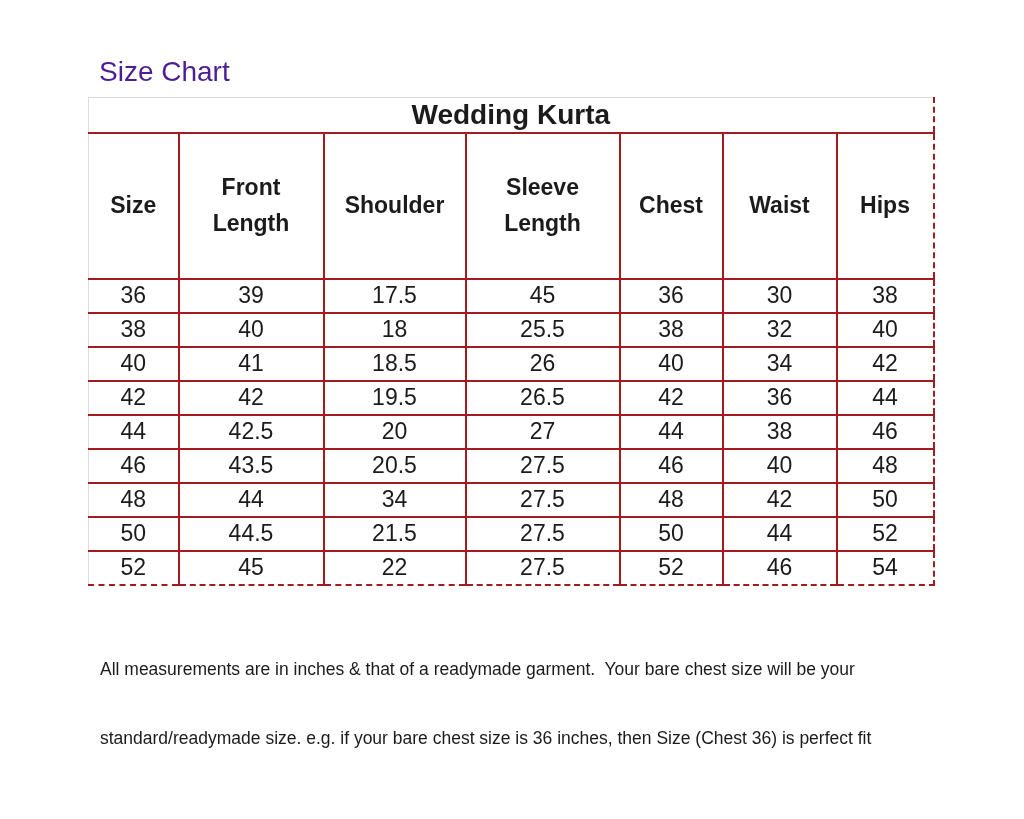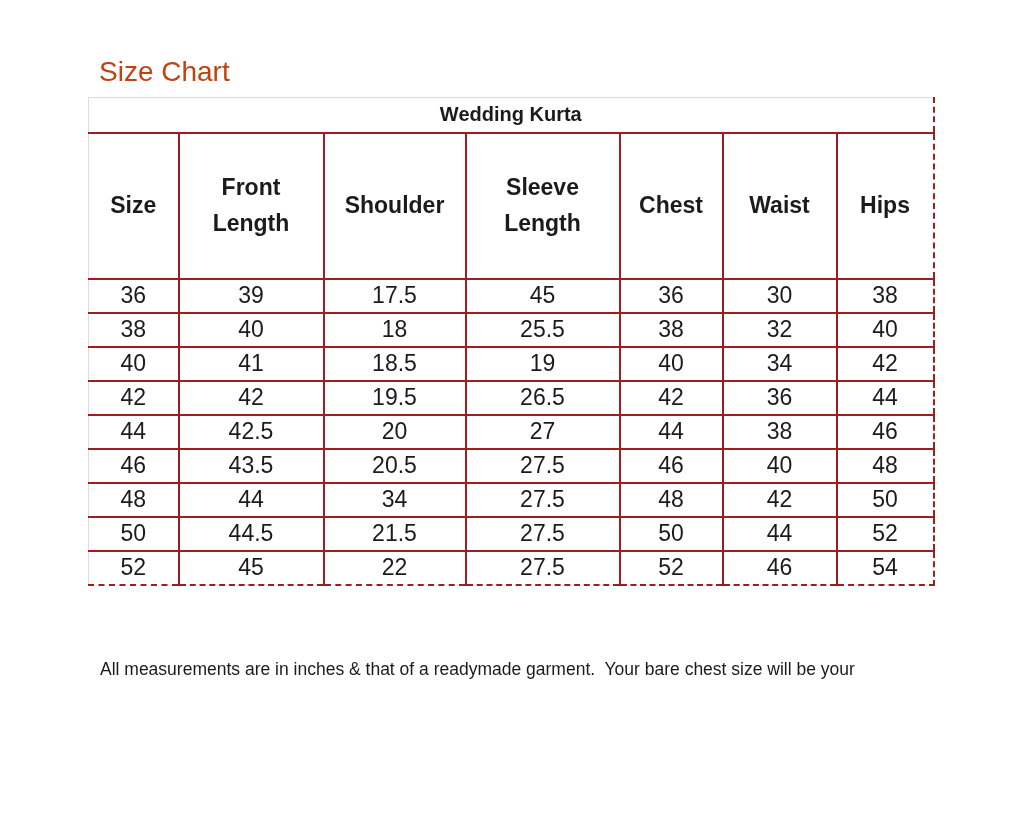--- a/index.html
+++ b/index.html
@@ -18,21 +18,21 @@
     height: 819px;
     font-family: "Liberation Sans", "DejaVu Sans", sans-serif;
     color: var(--ink);
     overflow: hidden;
   }
   .page-title {
     margin: 55px 0 0 99px;
     font-size: 28px;
     line-height: 33px;
     font-weight: 400;
-    color: #c2410c;
+    color: #4c1d95;
   }
   table.size-chart {
     border-collapse: collapse;
     table-layout: fixed;
     width: 845px;
     margin: 9px 0 0 88px;
     border-top: 1px solid var(--lightline);
     border-left: 1px solid var(--lightline);
     border-right: 2px dashed var(--red);
     border-bottom: 2px dashed var(--red);
@@ -42,21 +42,21 @@
     text-align: center;
     vertical-align: middle;
     border-right: 2px solid var(--red);
     border-bottom: 2px solid var(--red);
   }
   table.size-chart td:last-child, table.size-chart th:last-child {
     border-right: 2px dashed var(--red);
   }
   tr.table-title-row td {
     height: 35px;
-    font-size: 20px;
+    font-size: 28px;
     font-weight: 700;
     border-right: 2px dashed var(--red);
   }
   tr.column-header-row th {
     height: 146px;
     font-size: 23px;
     font-weight: 700;
     line-height: 1.55;
     padding: 0 18px;
   }
@@ -121,21 +121,21 @@
         <td>18</td>
         <td>25.5</td>
         <td>38</td>
         <td>32</td>
         <td>40</td>
       </tr>
       <tr>
         <td>40</td>
         <td>41</td>
         <td>18.5</td>
-        <td>19</td>
+        <td>26</td>
         <td>40</td>
         <td>34</td>
         <td>42</td>
       </tr>
       <tr>
         <td>42</td>
         <td>42</td>
         <td>19.5</td>
         <td>26.5</td>
         <td>42</td>
@@ -185,16 +185,17 @@
         <td>27.5</td>
         <td>52</td>
         <td>46</td>
         <td>54</td>
       </tr>
     </tbody>
 </table>
 
 <div class="note-block">
   <div>All measurements are in inches &amp; that of a readymade garment.  Your bare chest size will be your</div>
+  <div>standard/readymade size. e.g. if your bare chest size is 36 inches, then Size (Chest 36) is perfect fit</div>
   
   
   
 </div>
 
 </body></html>

